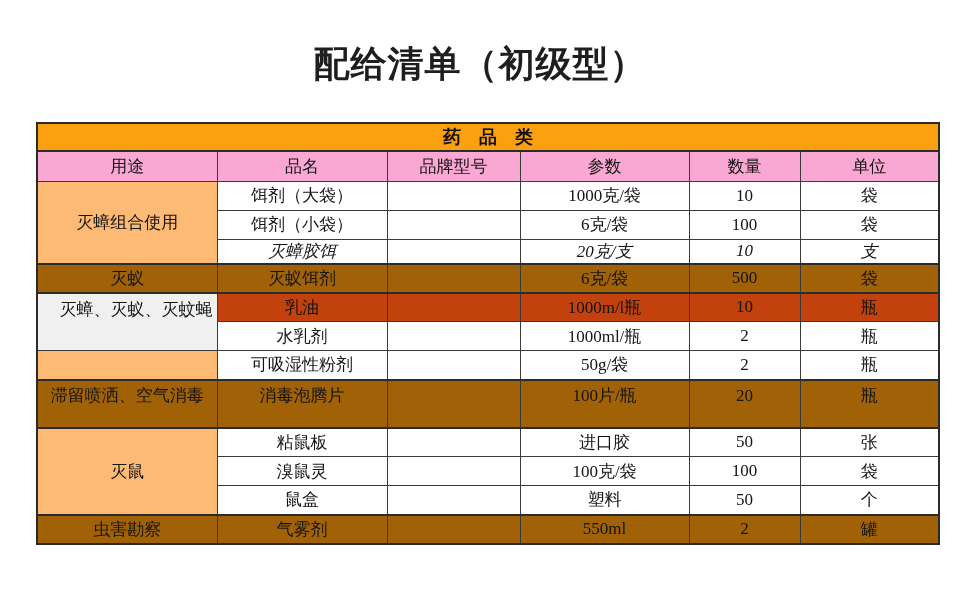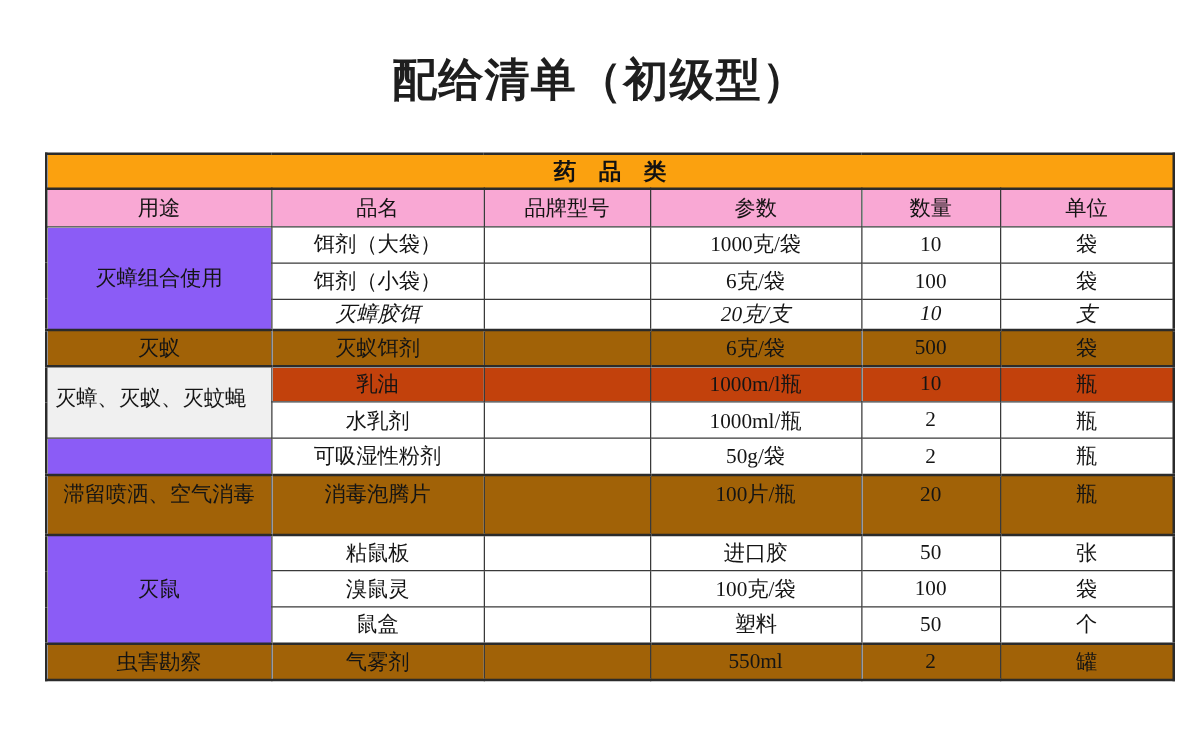--- a/index.html
+++ b/index.html
@@ -26,25 +26,25 @@
   tr.band th{
     background:#fba10f;height:26px;
     font-size:18px;font-weight:bold;color:#111;
     border:2px solid #2b2b2b;
   }
   tr.colhead{height:30px;}
   tr.colhead th{background:#f9a8d4;}
   tr.sep td{border-top:2px solid #2b2b2b;}
   tr.gray td{background:#a16207;}
   tr.tint td{background:#c2410c;}
-  td.groupcell{background:#8b5cf6;}
+  td.groupcell{background:#fdba74;}
   tr.tint td.groupcell{background:#f0f0f0;}
   td.wrapleft{
-    text-align:left;vertical-align:top;
-    padding:12px 4px 0 6px;line-height:25px;
+    text-align:right;vertical-align:top;
+    padding:3px 4px 0 6px;line-height:25px;
   }
   tr.vtop td{vertical-align:top;padding-top:3px;line-height:24px;}
 </style>
 </head>
 <body>
 
 <div class="title">配给清单（初级型）</div>
 
 <table class="supply">
   <colgroup id="colgroup">

